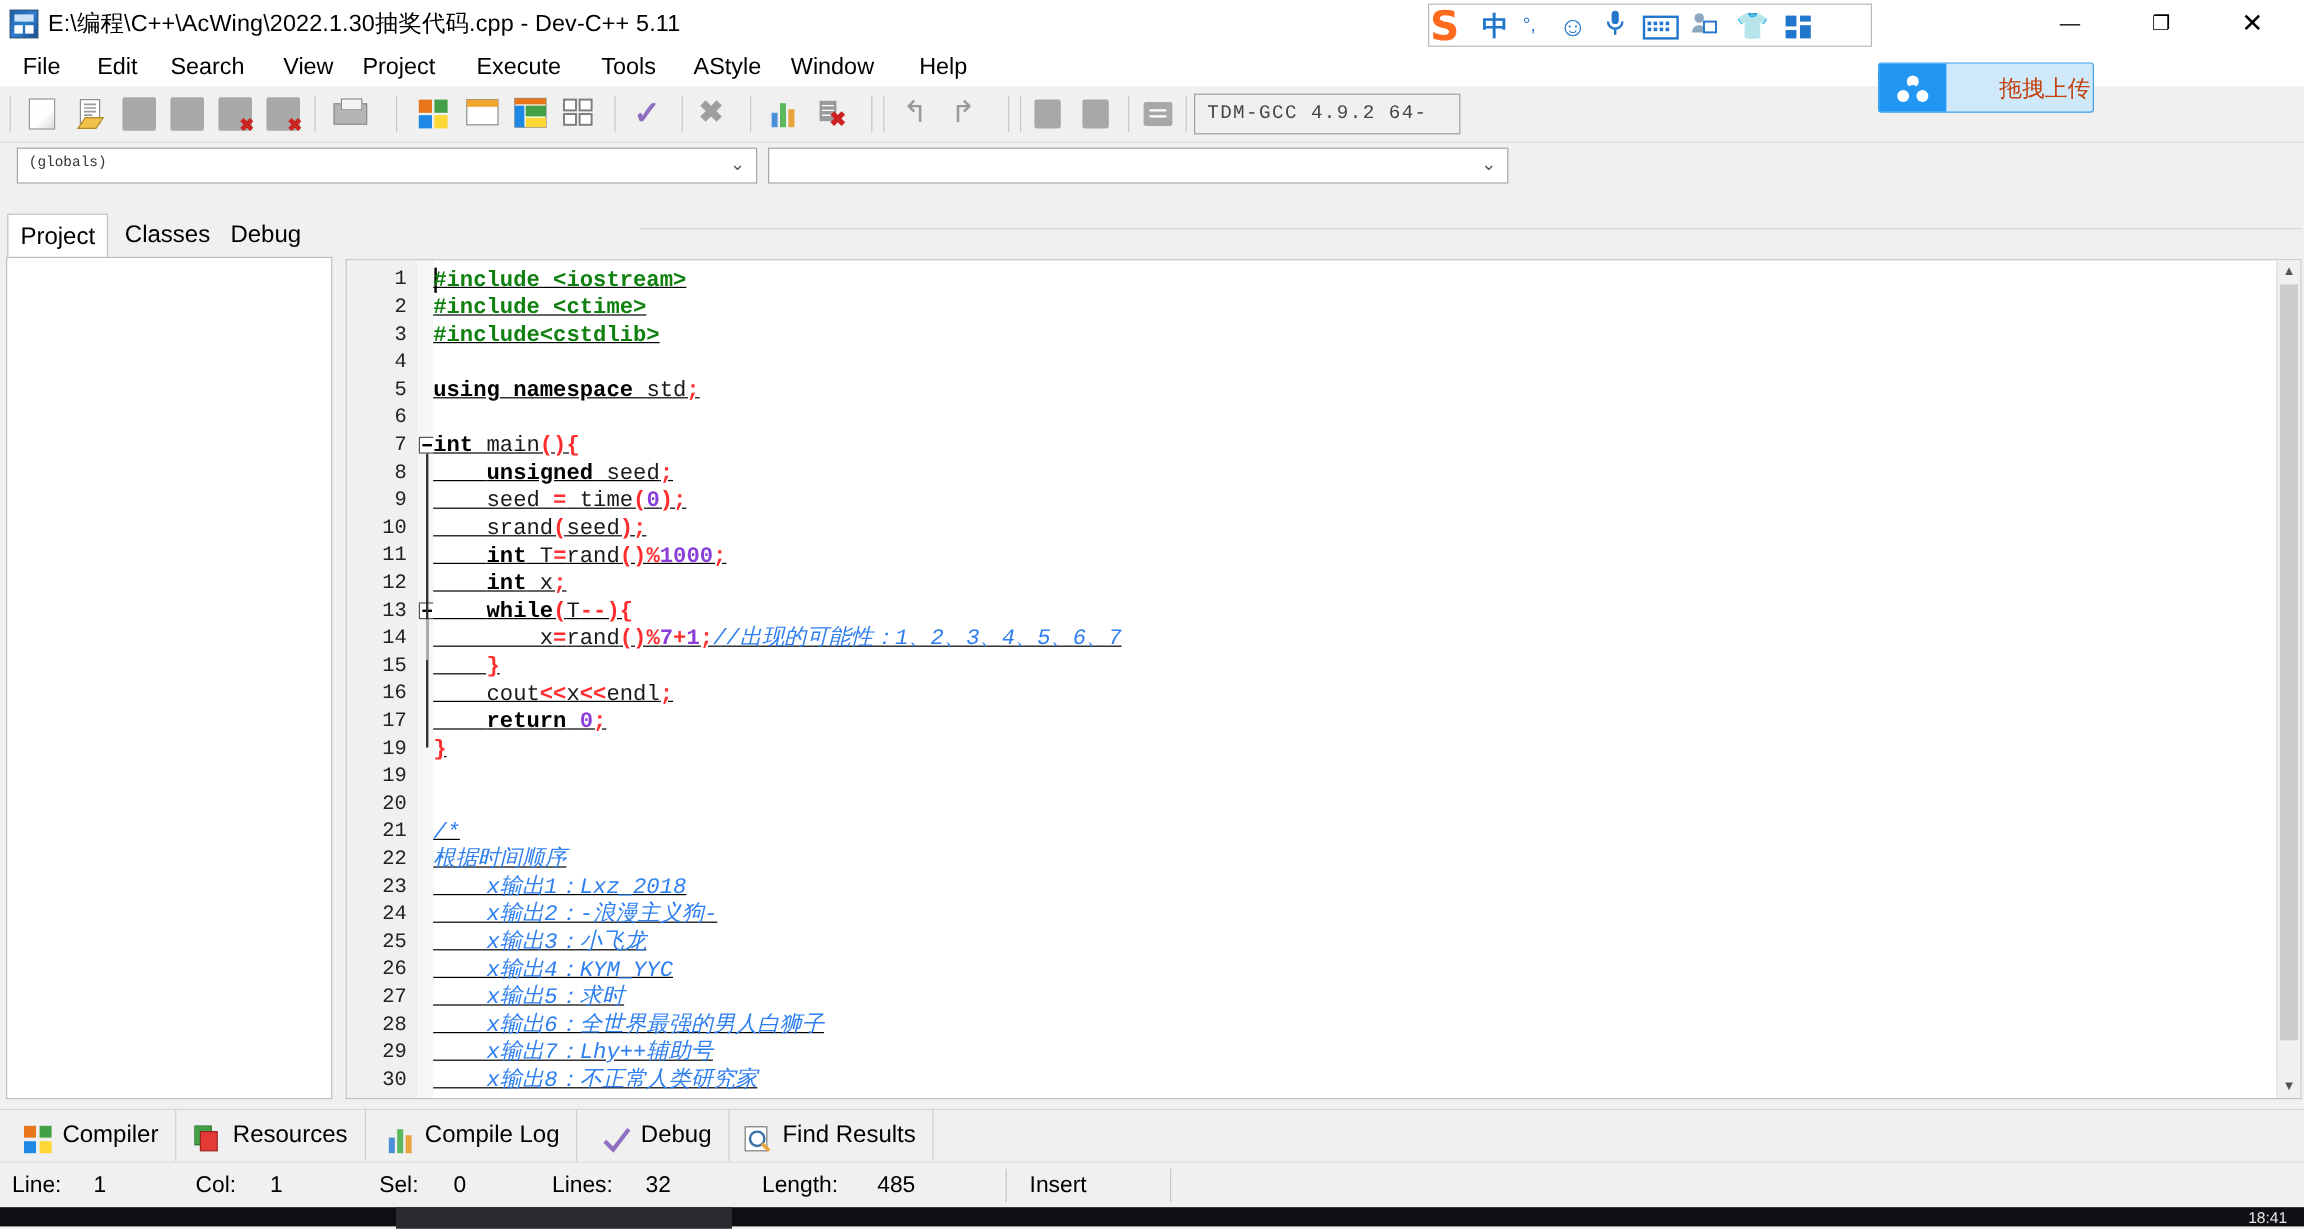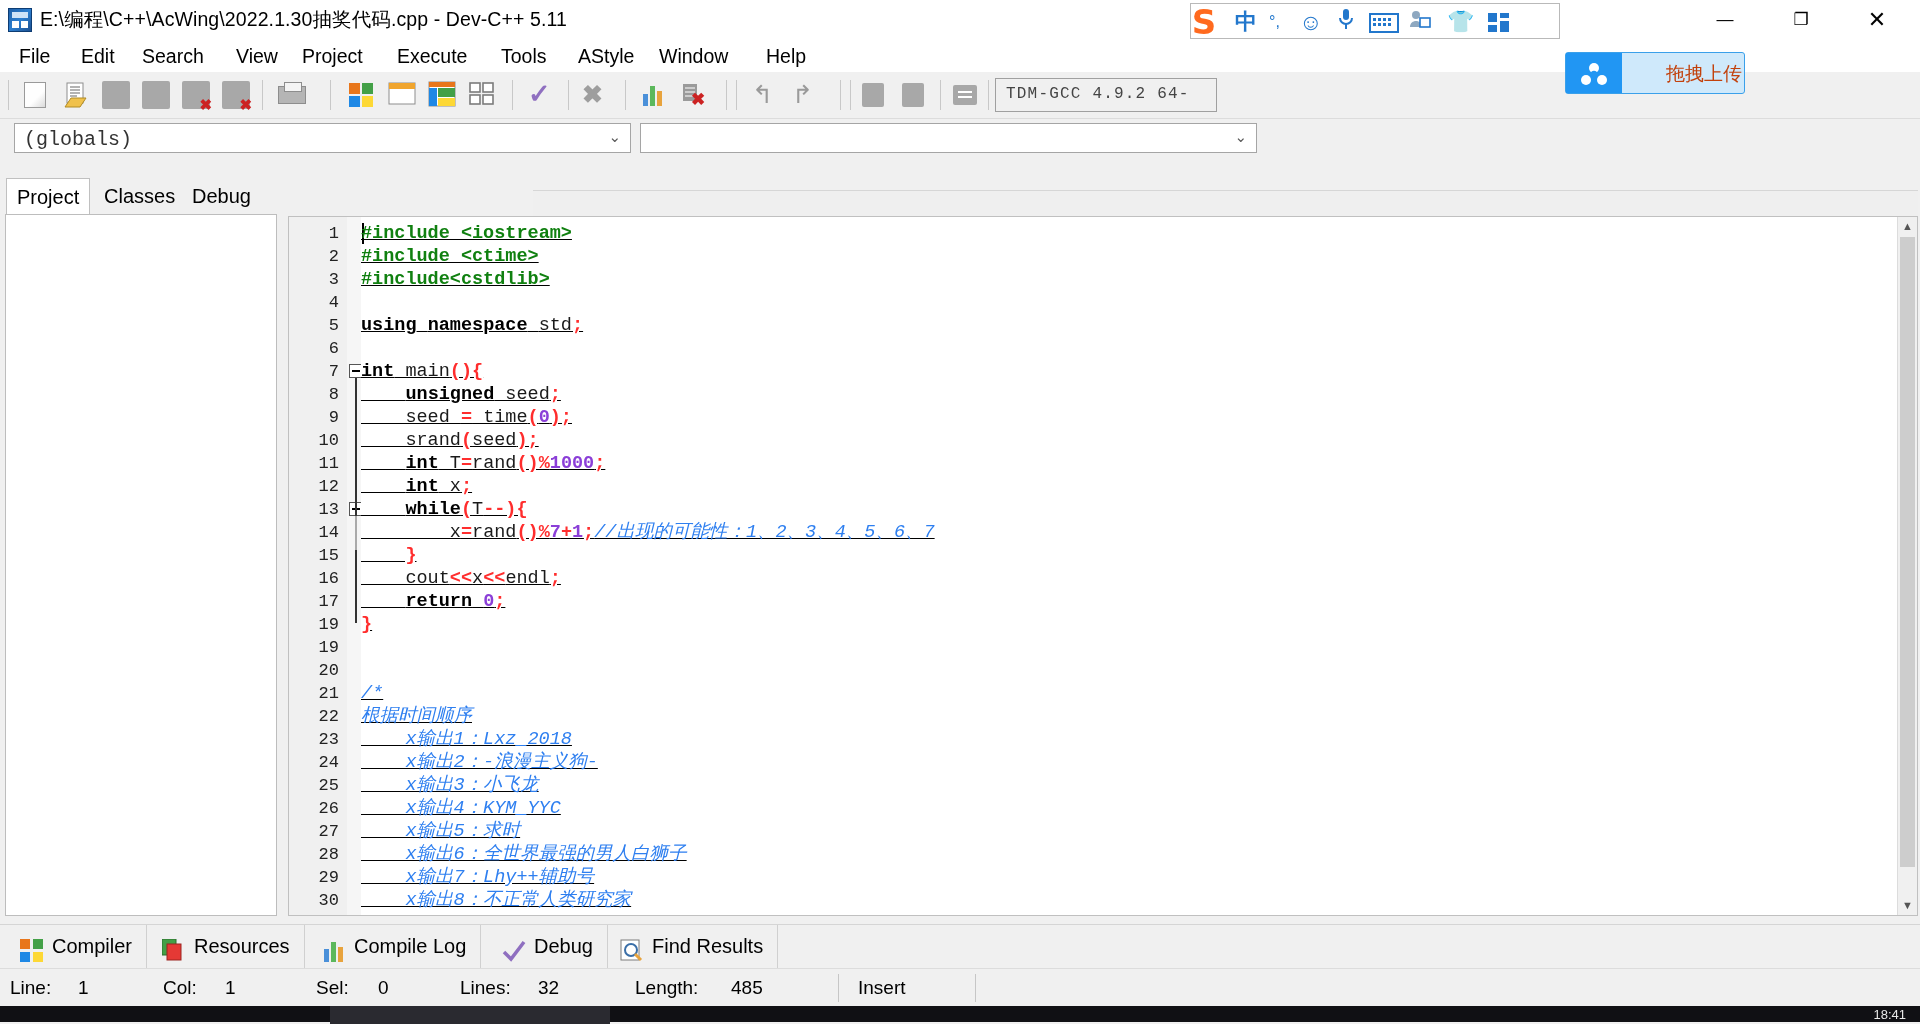--- a/index.html
+++ b/index.html
@@ -74,21 +74,21 @@
     background:#cfe9fb;border:1px solid #3aa0ea;box-sizing:border-box;border-radius:3px;}
   .upload-ico{position:absolute;left:0;top:0;width:56px;height:40px;background:#2196f3;}
   .upload-ico span{position:absolute;left:0;top:0;width:56px;height:40px;color:#fff;font-size:22px;
     line-height:40px;text-align:center;}
   .upload-txt{position:absolute;left:66px;top:8px;color:#c2410c;font-size:19px;margin-left:34px;}
 
   
   .globals-row{position:absolute;left:0;top:120px;width:1920px;height:36px;background:#f0f0f0;}
   .combo{position:absolute;top:3px;height:30px;background:#fff;border:1px solid #a5a5a5;
     box-sizing:border-box;}
-  .combo .val{position:absolute;left:9px;top:4px;font-size:20px;color:#333;
+  .combo .val{position:absolute;left:9px;top:4px;font-size:12px;color:#333;
     font-family:"Liberation Mono",monospace;}
   .combo .chev{position:absolute;right:9px;top:4px;font-size:15px;color:#555;}
   #combo-globals{left:14px;width:617px;}
   #combo-class{left:640px;width:617px;}
 
   
   .left-tabs{position:absolute;left:0;top:178px;width:283px;height:38px;}
   .ltab{position:absolute;top:0;height:38px;line-height:36px;font-size:20px;color:#000;
     padding:0 10px;box-sizing:border-box;}
   .ltab.active{background:#ffffff;border:1px solid #c0c0c0;border-bottom:none;color:#000;}

